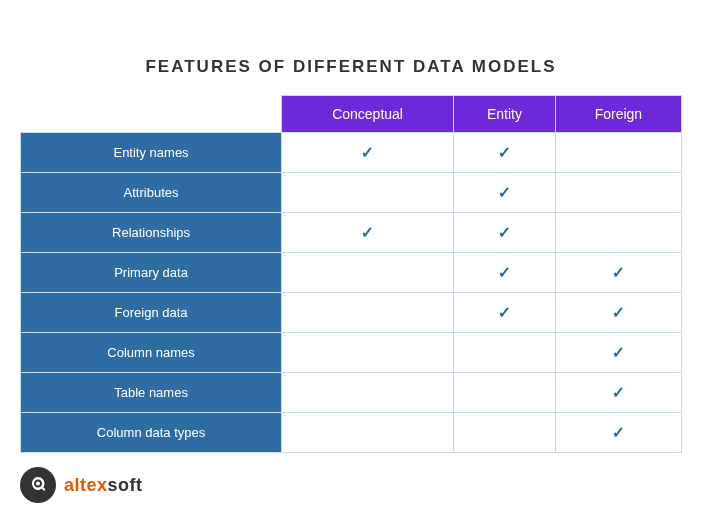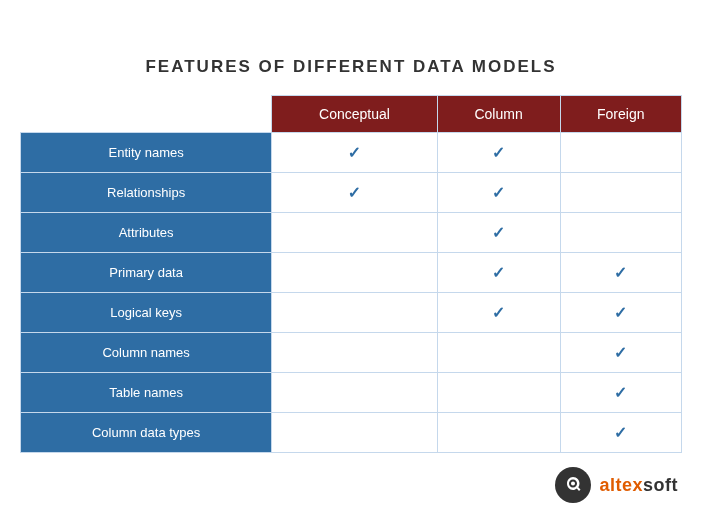--- a/index.html
+++ b/index.html
@@ -25,21 +25,21 @@
     }
     .table-wrapper {
       width: 100%;
       max-width: 672px;
     }
     table {
       width: 100%;
       border-collapse: collapse;
     }
     thead tr th {
-      background: #7f1d1d;
+      background: #6d28d9;
       color: #fff;
       font-size: 14px;
       font-weight: normal;
       padding: 10px 8px;
       text-align: center;
       border: 1px solid #c5d8ec;
     }
     thead tr th.row-header {
       background: transparent;
       border: none;
@@ -62,21 +62,20 @@
     }
     .checkmark {
       color: #2e6da4;
       font-size: 16px;
       font-weight: bold;
     }
     .footer {
       width: 100%;
       max-width: 672px;
       display: flex;
-      justify-content: flex-end;
       align-items: center;
       margin-top: 14px;
       padding-right: 4px;
     }
     .logo-container {
       display: flex;
       align-items: center;
       gap: 8px;
     }
     .logo-icon {
@@ -107,51 +106,51 @@
 <body>
 
 <h1 class="page-title">FEATURES OF DIFFERENT DATA MODELS</h1>
 
 <div class="table-wrapper">
   <table>
     <thead>
       <tr>
         <th class="row-header"></th>
         <th>Conceptual</th>
-        <th>Column</th>
+        <th>Entity</th>
         <th>Foreign</th>
       </tr>
     </thead>
     <tbody id="table-body">
     <tr>
           <td class="row-label">Entity names</td>
           <td><span class="checkmark">✓</span></td>
           <td><span class="checkmark">✓</span></td>
           <td></td>
         </tr>
         <tr>
-          <td class="row-label">Relationships</td>
-          <td><span class="checkmark">✓</span></td>
+          <td class="row-label">Attributes</td>
+          <td></td>
           <td><span class="checkmark">✓</span></td>
           <td></td>
         </tr>
         <tr>
-          <td class="row-label">Attributes</td>
-          <td></td>
+          <td class="row-label">Relationships</td>
+          <td><span class="checkmark">✓</span></td>
           <td><span class="checkmark">✓</span></td>
           <td></td>
         </tr>
         <tr>
           <td class="row-label">Primary data</td>
           <td></td>
           <td><span class="checkmark">✓</span></td>
           <td><span class="checkmark">✓</span></td>
         </tr>
         <tr>
-          <td class="row-label">Logical keys</td>
+          <td class="row-label">Foreign data</td>
           <td></td>
           <td><span class="checkmark">✓</span></td>
           <td><span class="checkmark">✓</span></td>
         </tr>
         <tr>
           <td class="row-label">Column names</td>
           <td></td>
           <td></td>
           <td><span class="checkmark">✓</span></td>
         </tr>

